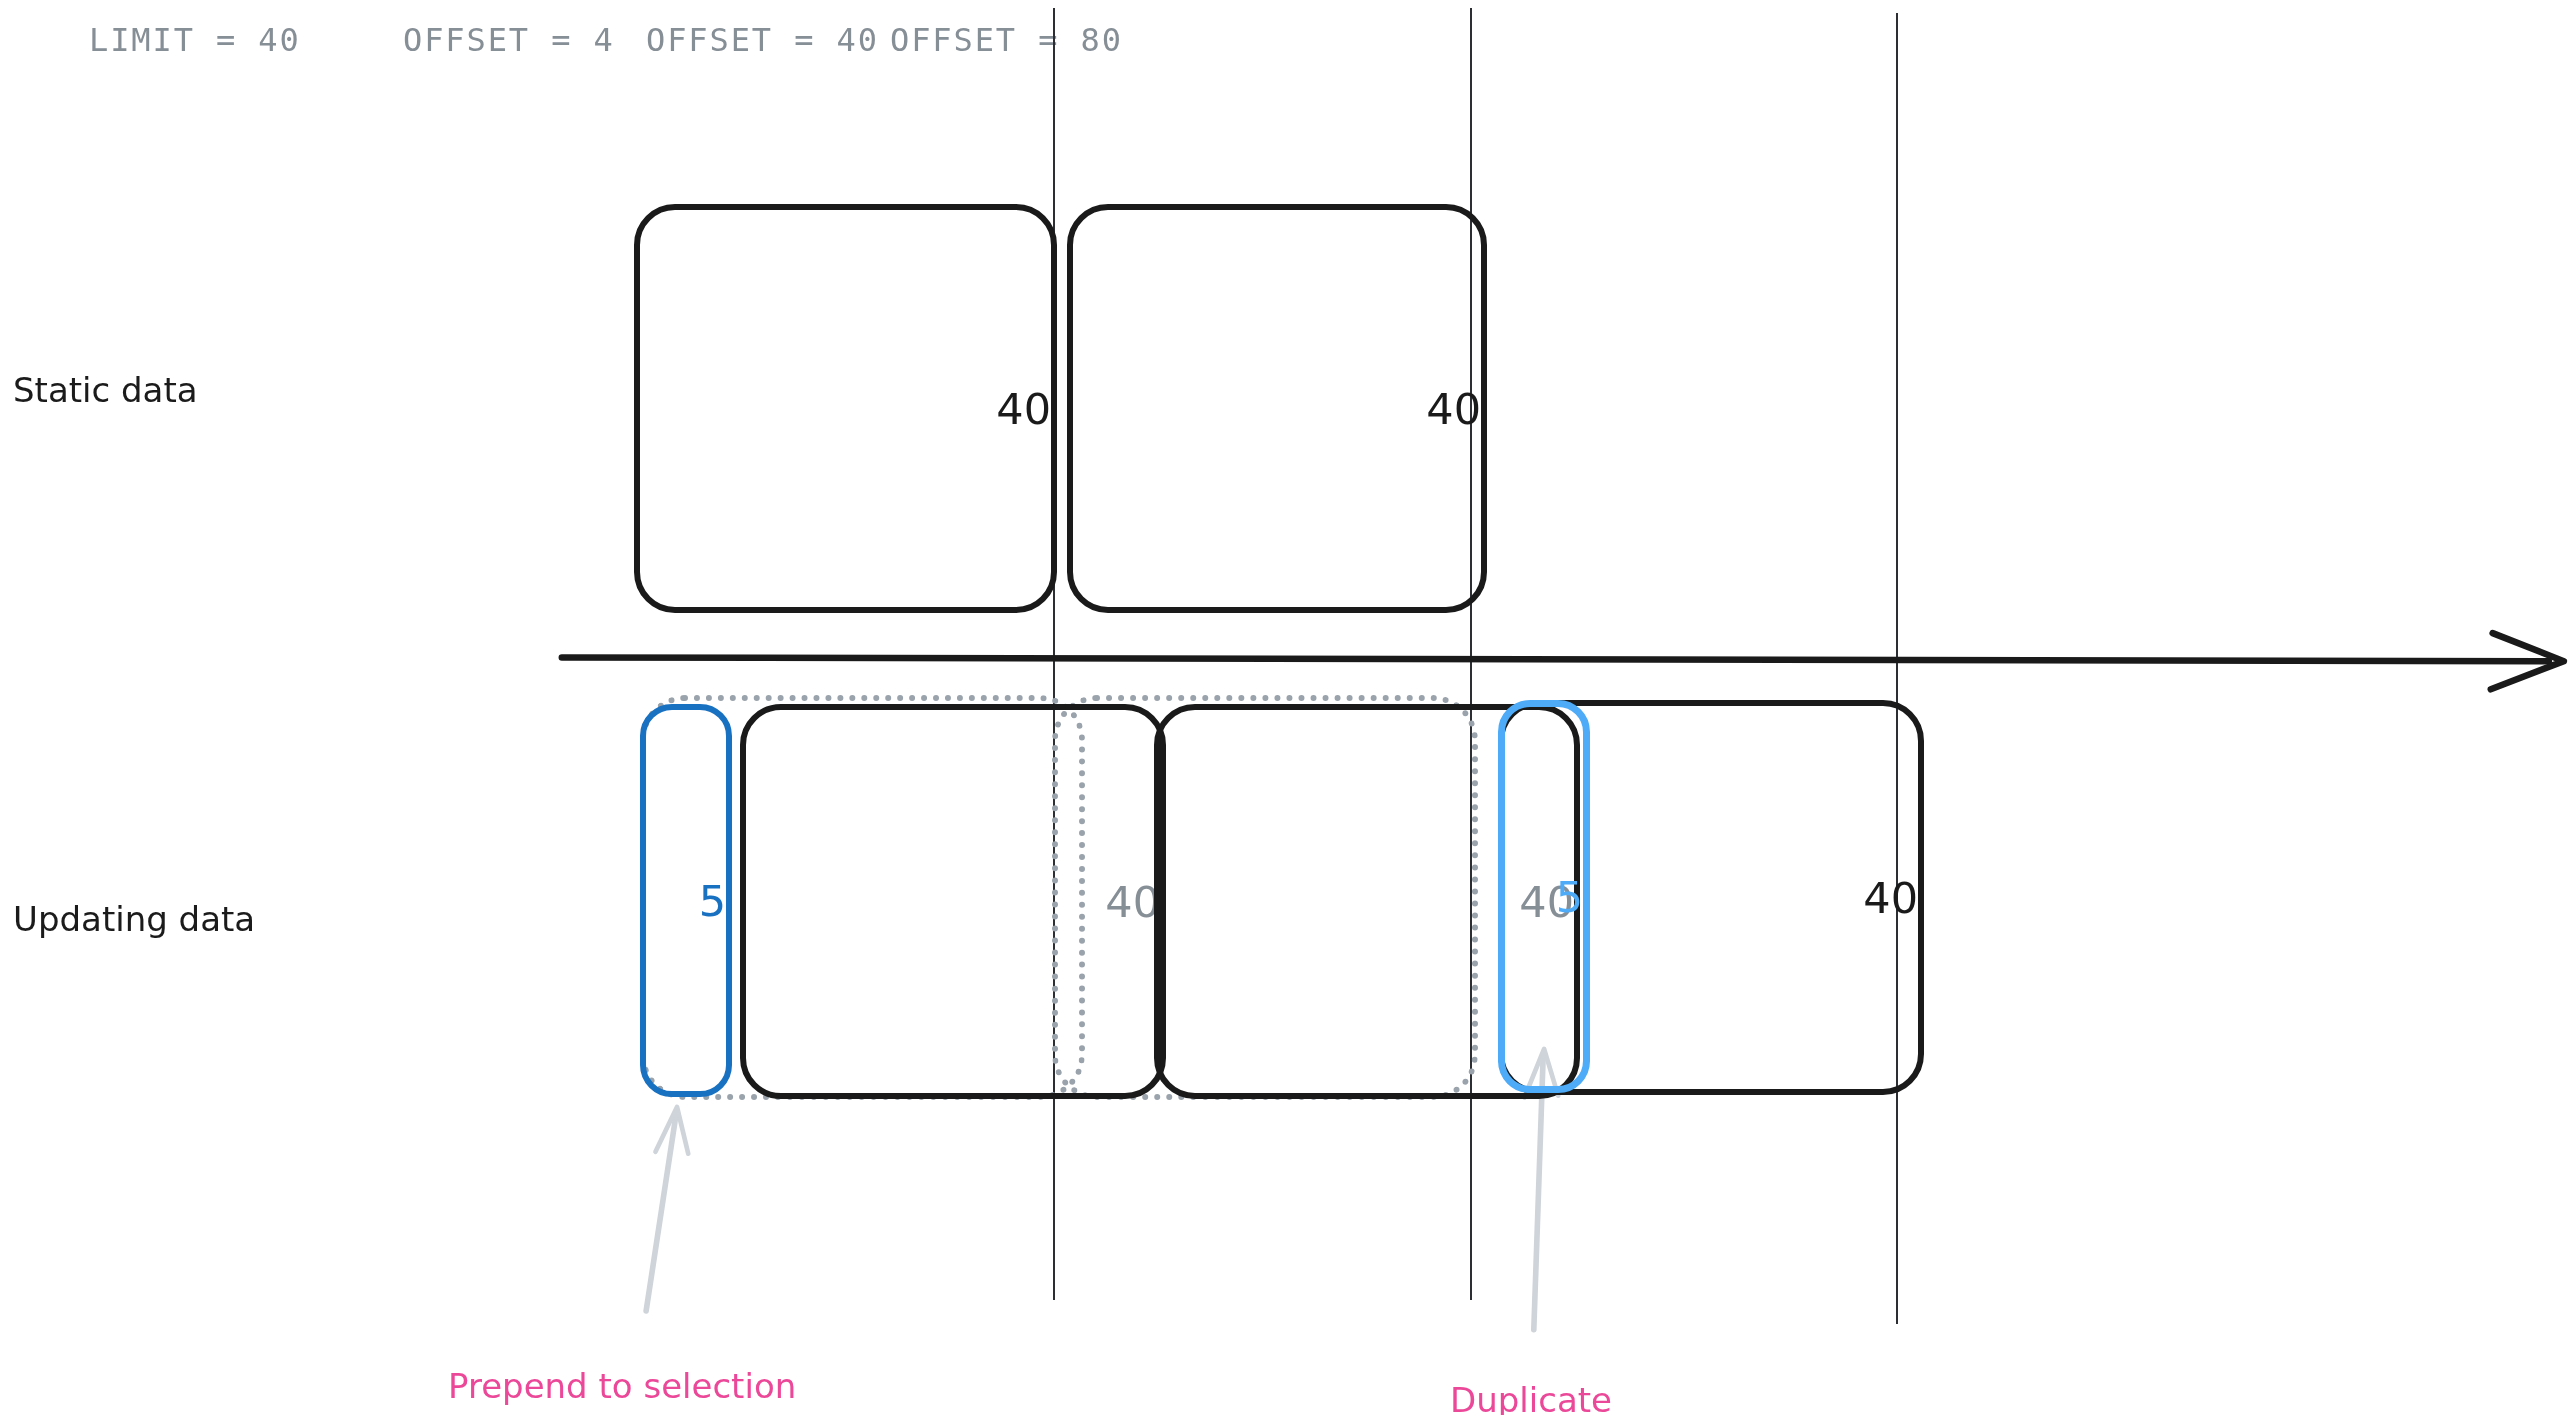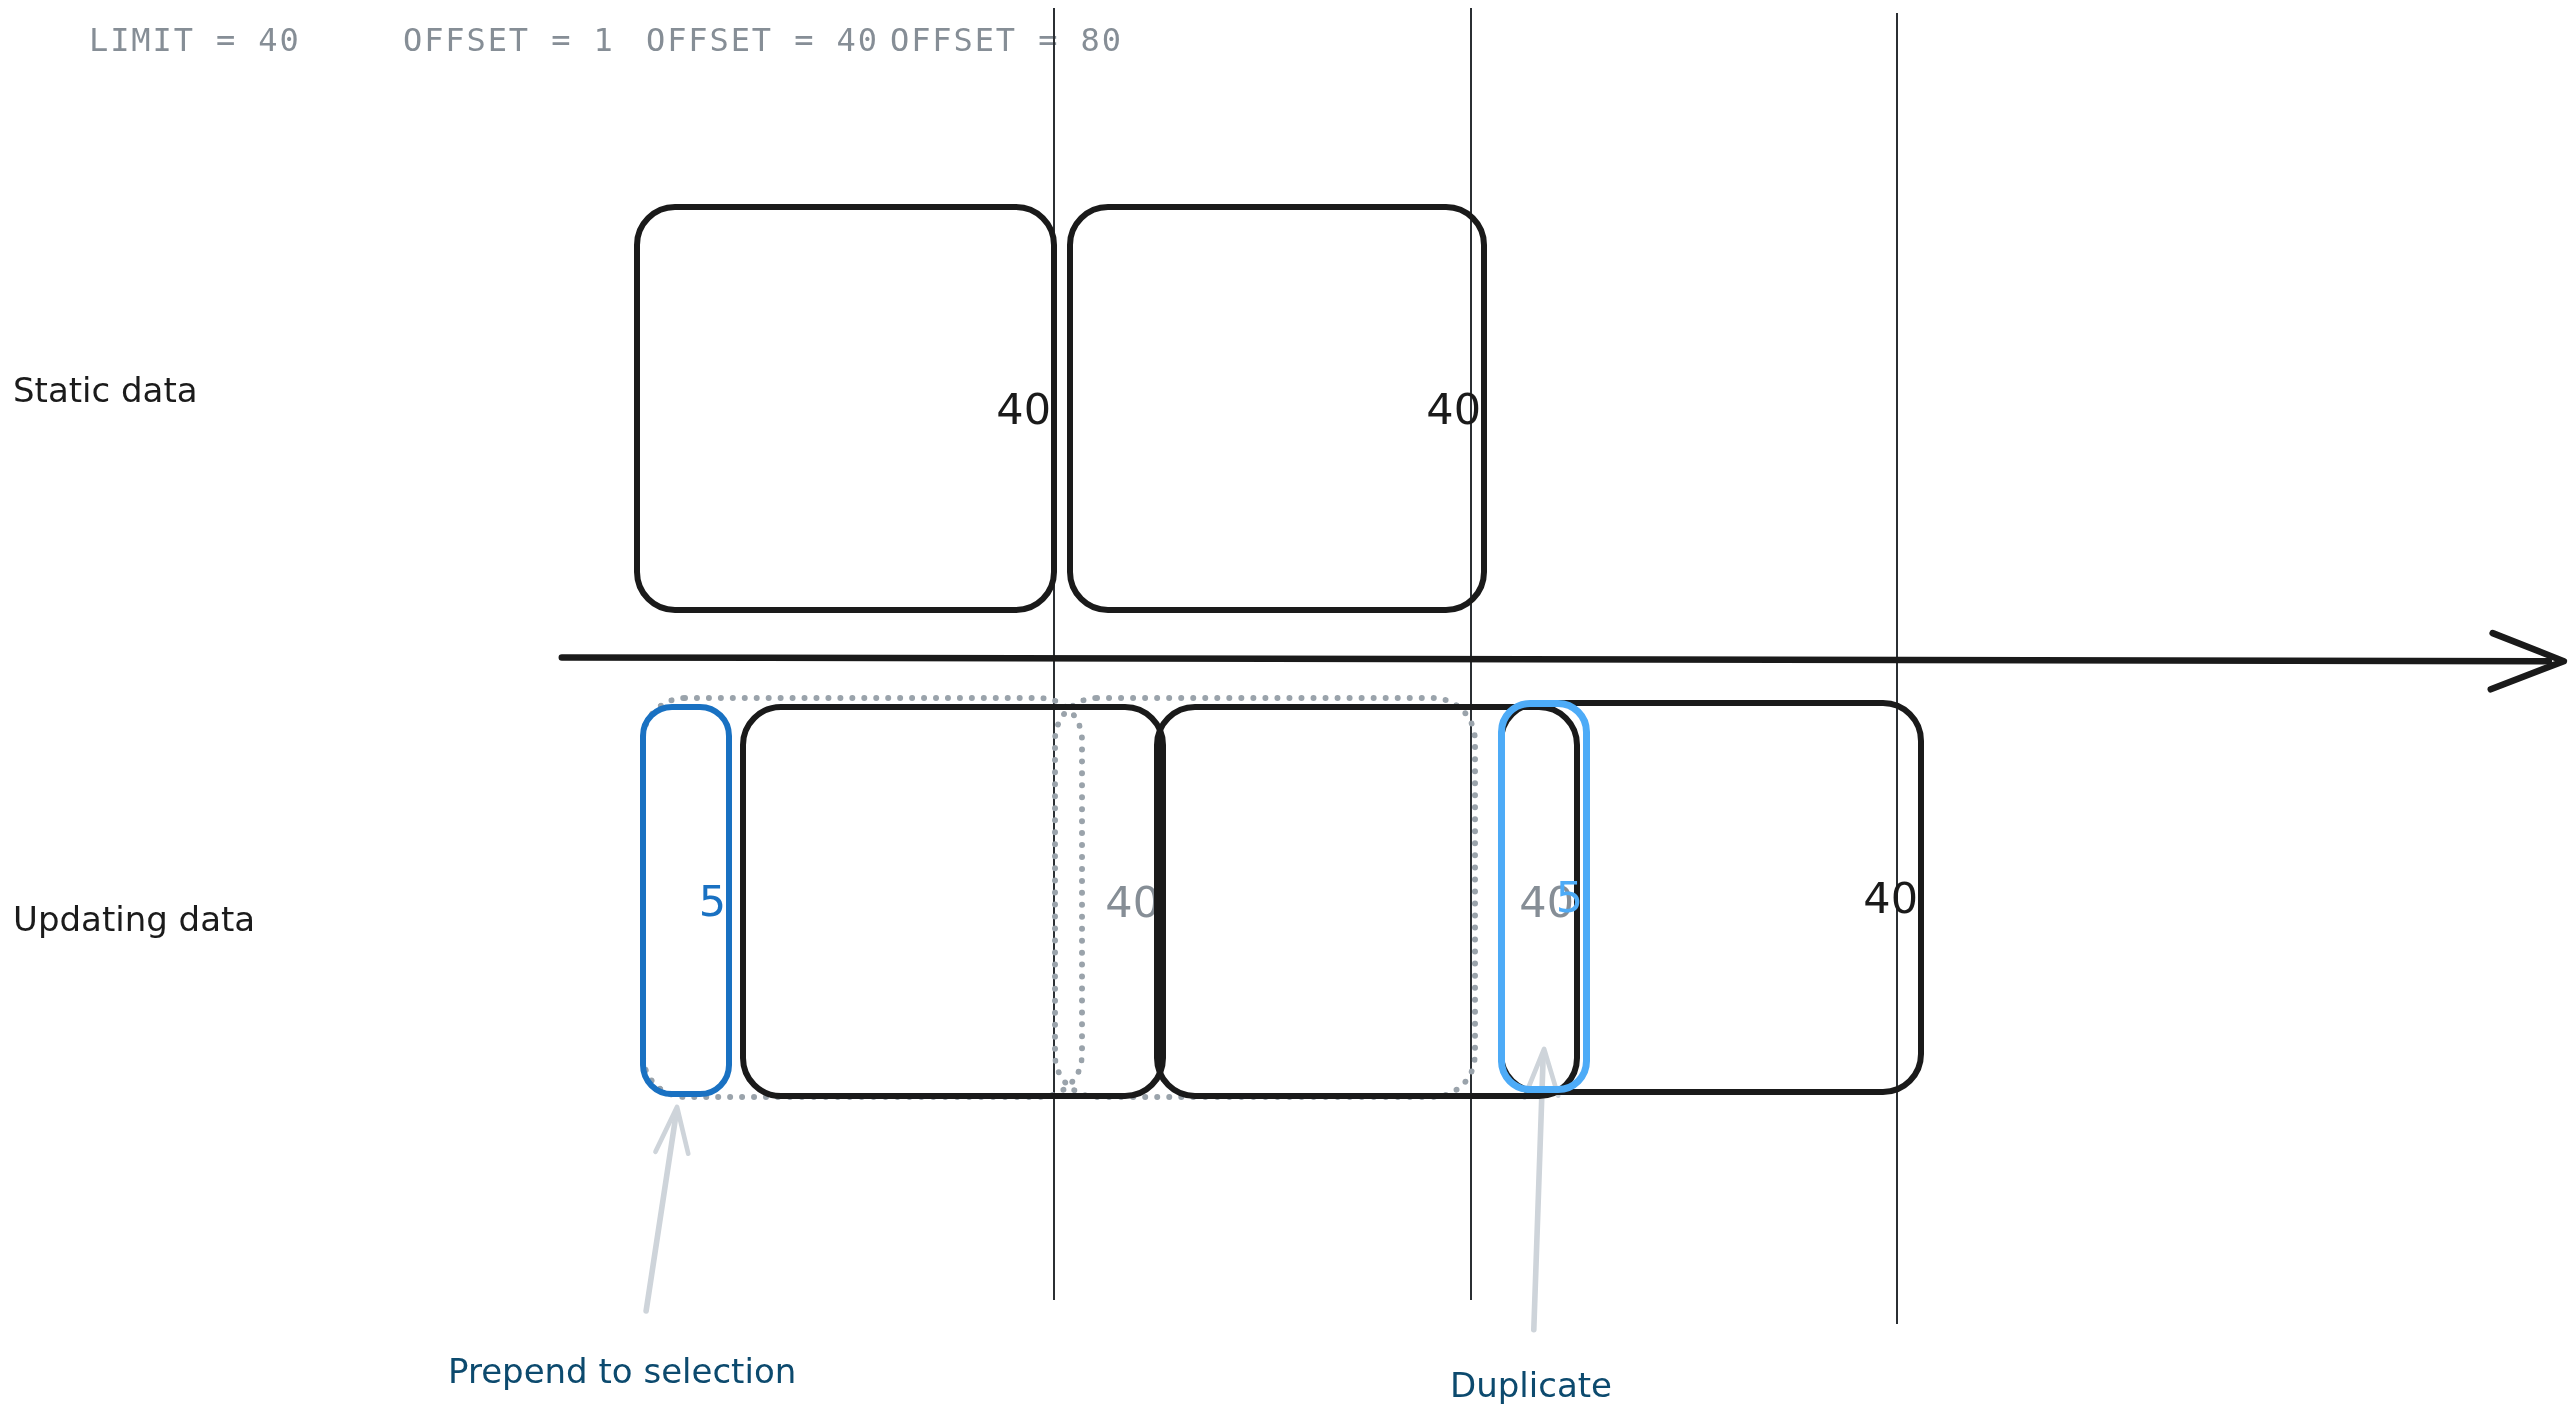--- a/index.html
+++ b/index.html
@@ -21,25 +21,26 @@
     position:absolute;
     color:#1b1b1b;
     font-size:34px;
     white-space:nowrap;
     font-weight:500;
     font-family:"DejaVu Sans",sans-serif;
   }
 
   .callout-label{
     position:absolute;
-    color:#0c4a6e;
+    color:#ec4899;
     font-size:34px;
     white-space:nowrap;
     font-weight:500;
     font-family:"DejaVu Sans",sans-serif;
+    margin-top:15px;
   }
 
   .vline{position:absolute;width:0;border-left:2.8px solid #2b2f33;}
 
   .box{
     position:absolute;
     box-sizing:border-box;
     border-radius:41px;
     background:transparent;
     display:flex;align-items:center;justify-content:flex-end;
@@ -63,21 +64,21 @@
 
   .svg-layer{position:absolute;left:0;top:0;width:2576px;height:1416px;overflow:visible;}
 </style>
 </head>
 <body>
 
 <div id="stage">
 
   <div class="col-label" style="left:89px;top:20.6px;">LIMIT = 40</div>
 
-  <div class="col-label" style="left:403px;top:20.6px;">OFFSET = 1</div>
+  <div class="col-label" style="left:403px;top:20.6px;">OFFSET = 4</div>
 
   <div class="col-label" style="left:646px;top:20.6px;">OFFSET = 40</div>
 
   <div class="col-label" style="left:890px;top:20.6px;">OFFSET = 80</div>
 
   <div class="row-label" style="left:13px;top:370px;">Static data</div>
 
   <div class="row-label" style="left:13px;top:899px;">Updating data</div>
 
   <div class="vline" style="left:1053px;top:7.5px;height:1292px;"></div>

